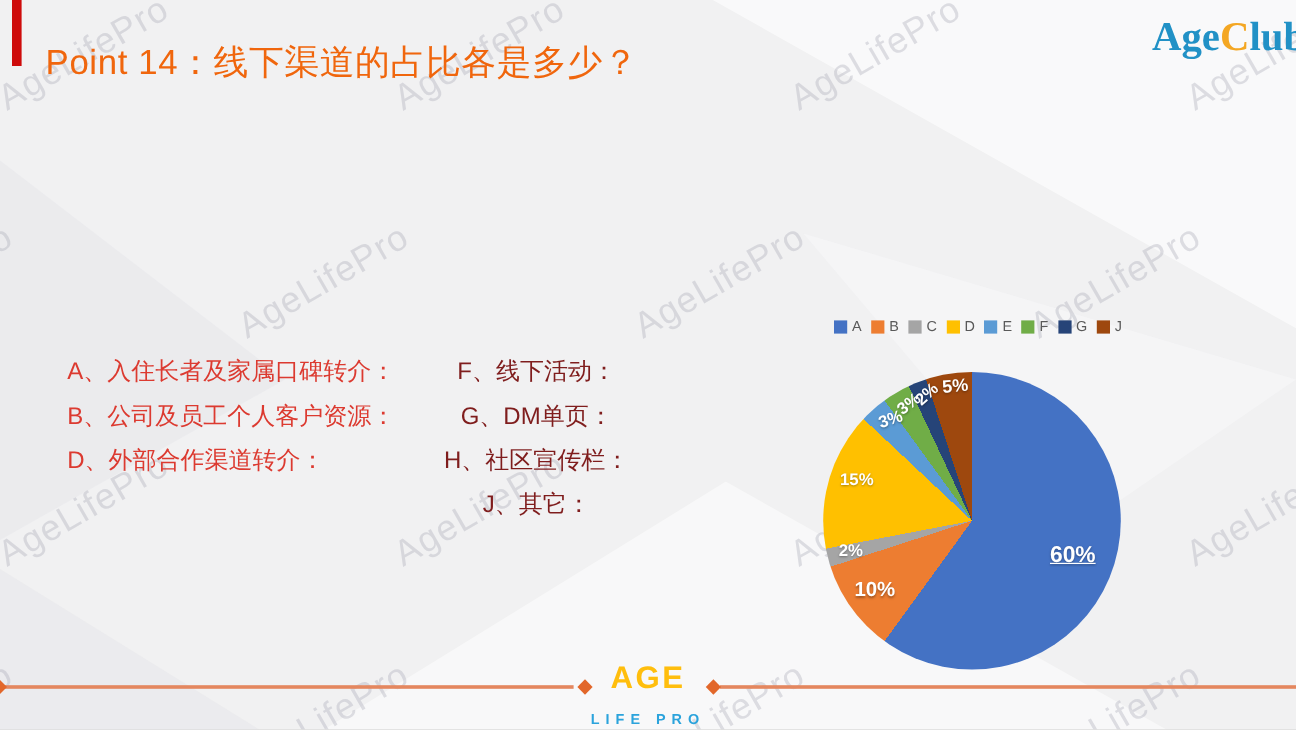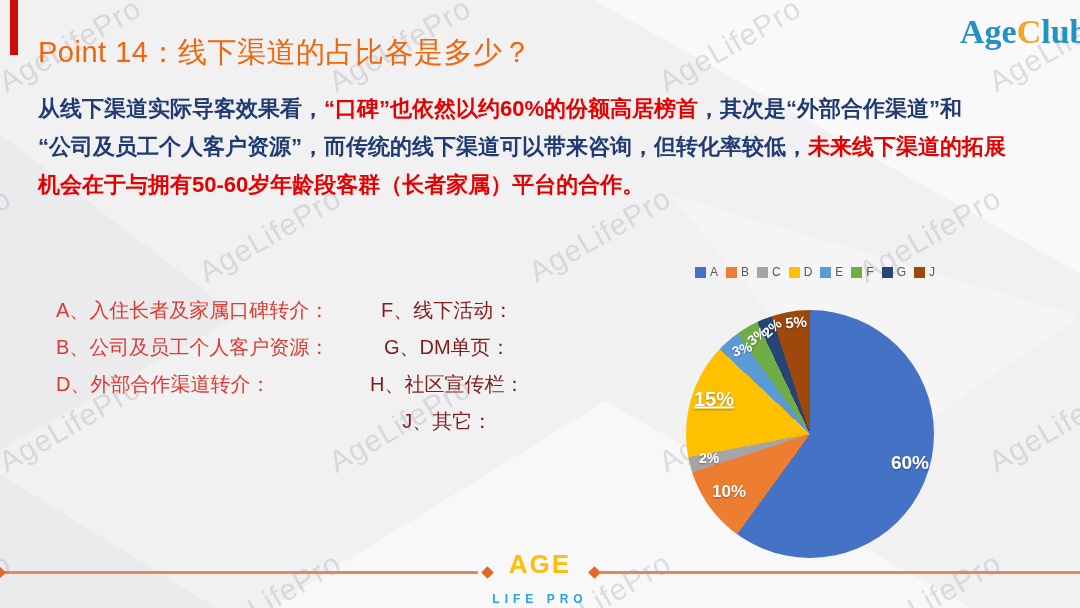--- a/index.html
+++ b/index.html
@@ -115,25 +115,20 @@
       <div class="watermark" style="left: 600px; top: 600px;">AgeLifePro</div>
       <div class="watermark" style="left: 930px; top: 600px;">AgeLifePro</div>
     </div>
 
   <div class="accent-bar"></div>
 
   <div class="page-title">Point 14：线下渠道的占比各是多少？</div>
 
   <div class="brand-logo"><span>Age</span><span class="hl">C</span><span>lub</span></div>
 
-  <div class="body-paragraph">
-      <div><span class="seg-blue">从线下渠道实际导客效果看，</span><span class="seg-red">“口碑”也依然以约60%的份额高居榜首</span><span class="seg-blue">，其次是“外部合作渠道”和</span></div>
-      <div><span class="seg-blue">“公司及员工个人客户资源”，而传统的线下渠道可以带来咨询，但转化率较低，</span><span class="seg-red">未来线下渠道的拓展</span></div>
-      <div><span class="seg-red">机会在于与拥有50-60岁年龄段客群（长者家属）平台的合作。</span></div>
-    </div>
 
   <div class="list-col left">
       <div class="list-item item-red">A、入住长者及家属口碑转介：</div>
       <div class="list-item item-red">B、公司及员工个人客户资源：</div>
       <div class="list-item item-red">D、外部合作渠道转介：</div>
     </div>
   <div class="list-col right">
       <div class="list-item item-dark">F、线下活动：</div>
       <div class="list-item item-dark">G、DM单页：</div>
       <div class="list-item item-dark">H、社区宣传栏：</div>
@@ -168,24 +163,24 @@
       <div class="legend-entry">
         <span class="legend-swatch" style="background: rgb(38, 68, 120);"></span>
         <span class="legend-label">G</span>
       </div>
       <div class="legend-entry">
         <span class="legend-swatch" style="background: rgb(158, 72, 14);"></span>
         <span class="legend-label">J</span>
       </div>
     </div>
   <div class="pie" style="background: conic-gradient(rgb(68, 114, 196) 0deg, rgb(68, 114, 196) 216deg, rgb(237, 125, 49) 216deg, rgb(237, 125, 49) 252deg, rgb(165, 165, 165) 252deg, rgb(165, 165, 165) 259.2deg, rgb(255, 192, 0) 259.2deg, rgb(255, 192, 0) 313.2deg, rgb(91, 155, 213) 313.2deg, rgb(91, 155, 213) 324deg, rgb(112, 173, 71) 324deg, rgb(112, 173, 71) 334.8deg, rgb(38, 68, 120) 334.8deg, rgb(38, 68, 120) 342deg, rgb(158, 72, 14) 342deg, rgb(158, 72, 14) 360deg);">
-      <div class="pie-label" style="left: 224px; top: 153px; font-size: 19px; transform: translate(-50%, -50%) rotate(0deg);">60%</div>
+      <div class="pie-label" style="left: 208px; top: 153px; font-size: 19px; transform: translate(-50%, -50%) rotate(0deg); text-decoration: underline;">60%</div>
       <div class="pie-label" style="left: 43px; top: 182px; font-size: 17px; transform: translate(-50%, -50%) rotate(0deg);">10%</div>
       <div class="pie-label" style="left: 23px; top: 148px; font-size: 14px; transform: translate(-50%, -50%) rotate(0deg);">2%</div>
-      <div class="pie-label" style="left: 28px; top: 89px; font-size: 20px; transform: translate(-50%, -50%) rotate(0deg); text-decoration: underline;">15%</div>
+      <div class="pie-label" style="left: 28px; top: 89px; font-size: 14px; transform: translate(-50%, -50%) rotate(0deg);">15%</div>
       <div class="pie-label" style="left: 56px; top: 39px; font-size: 14px; transform: translate(-50%, -50%) rotate(-18deg);">3%</div>
       <div class="pie-label" style="left: 71px; top: 26px; font-size: 14px; transform: translate(-50%, -50%) rotate(-38deg);">3%</div>
       <div class="pie-label" style="left: 86px; top: 18px; font-size: 14px; transform: translate(-50%, -50%) rotate(-42deg);">2%</div>
       <div class="pie-label" style="left: 110px; top: 12px; font-size: 15px; transform: translate(-50%, -50%) rotate(-5deg);">5%</div>
     </div>
 
   <div class="footer-line left"></div>
   <div class="footer-line right"></div>
   <div class="diamond d-left-edge"></div>
   <div class="diamond d-left"></div>

